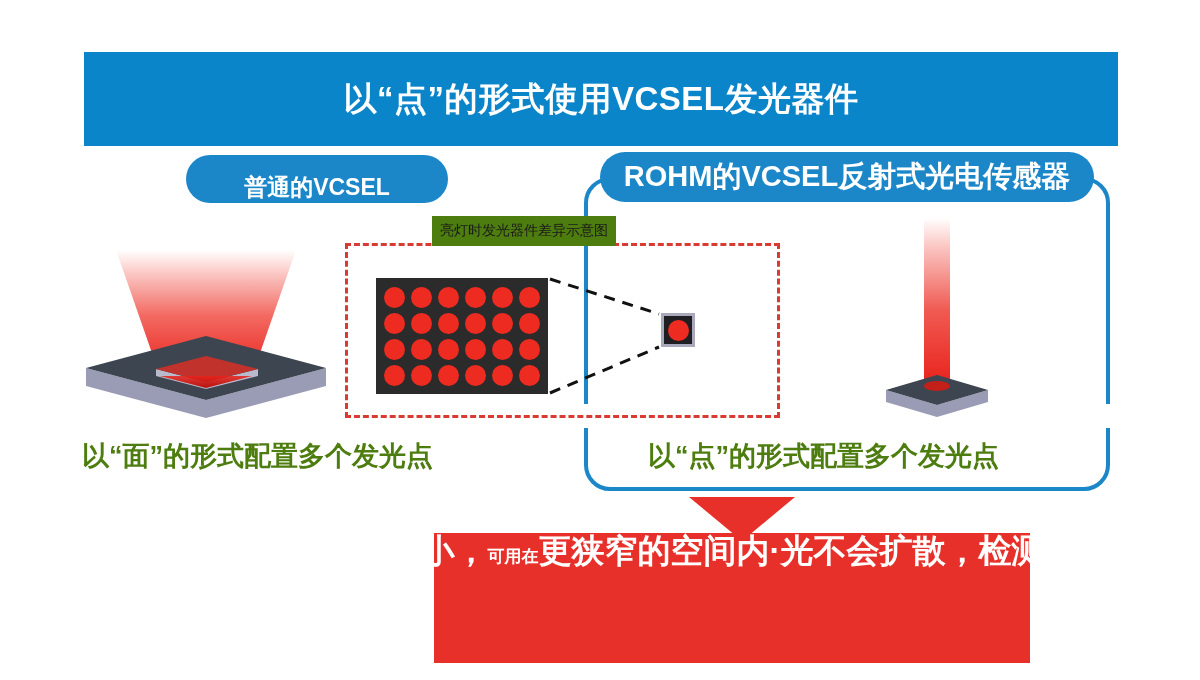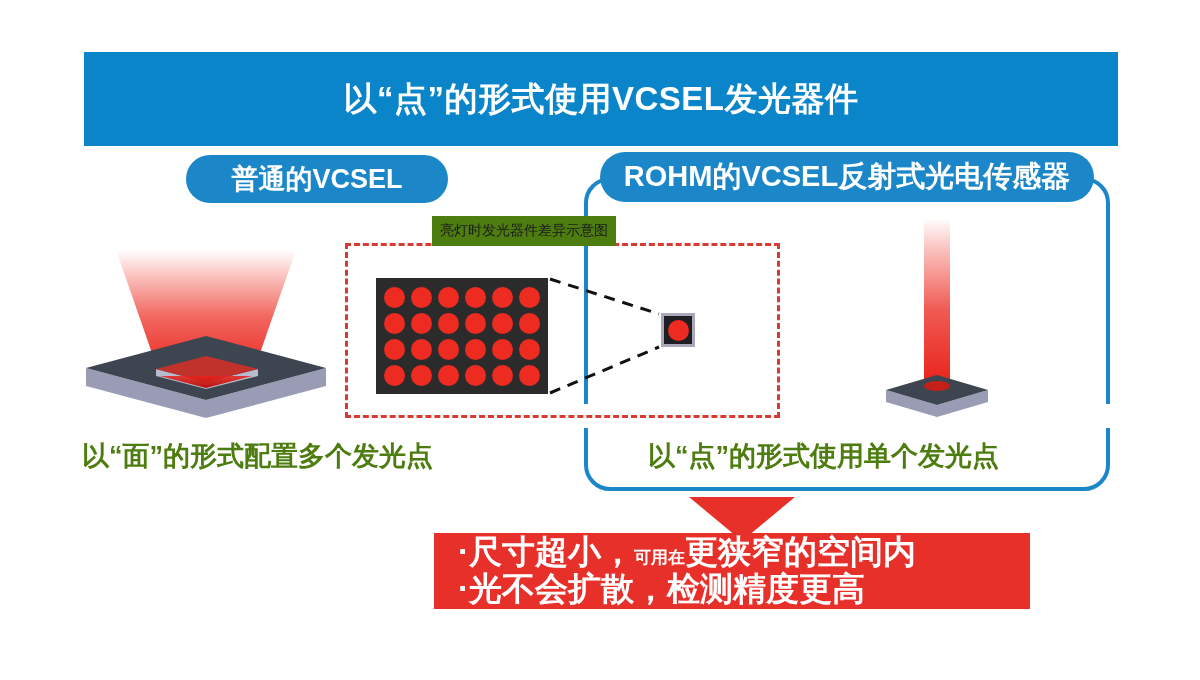--- a/index.html
+++ b/index.html
@@ -20,21 +20,21 @@
     color:#ffffff;font-size:33px;font-weight:bold;letter-spacing:.5px;
     white-space:nowrap;
   }
 
   
   .pill{
     position:absolute;background:#1b87c9;border-radius:40px;
     display:flex;align-items:center;justify-content:center;
     color:#ffffff;font-weight:bold;white-space:nowrap;z-index:6;
   }
-  .pill-left{left:186px;top:155px;width:262px;height:48px;font-size:27px;}
+  .pill-left{left:186px;top:155px;width:262px;height:48px;font-size:23px;align-items:flex-end;}
   .pill-right{left:600px;top:152px;width:494px;height:50px;font-size:29px;}
 
   
   .group-border{
     position:absolute;left:584px;top:177px;width:526px;height:314px;
     border:4px solid #1b87c9;border-radius:26px;z-index:1;
     box-sizing:border-box;
   }
   
   .mask{position:absolute;background:#ffffff;z-index:2;}
@@ -80,23 +80,23 @@
 
   
   .caption{
     position:absolute;font-size:27px;font-weight:bold;color:#4d7c0f;white-space:nowrap;
   }
   .cap-left{left:82px;top:438px;}
   .cap-right{left:648px;top:438px;}
 
   
   .callout{
-    position:absolute;left:434px;top:533px;width:596px;height:76px;
+    position:absolute;left:434px;top:533px;width:596px;height:130px;
     background:#e8302a;z-index:6;
-    display:flex;flex-direction:column;justify-content:center;
+    display:flex;flex-direction:row;justify-content:center;
     padding-left:24px;box-sizing:border-box;
   }
   .callout-line{
     color:#ffffff;font-weight:bold;white-space:nowrap;
     display:flex;align-items:baseline;line-height:1.12;
   }
   .cl-big{font-size:33px;}
   .cl-small{font-size:17px;}
   .arrow{
     position:absolute;left:689px;top:497px;width:0;height:0;z-index:5;
@@ -204,21 +204,21 @@
     <polygon points="52,4 78,4 78,172 52,172" fill="url(#beamGrad)"></polygon>
 
     <polygon points="14,188 65,203 116,188 116,176 65,191 14,176" fill="#9a9cb5"></polygon>
 
     <polygon points="14,176 65,191 116,176 65,161" fill="#3d4550"></polygon>
 
     <ellipse cx="65" cy="172" rx="13" ry="5" fill="#c4201a"></ellipse>
   </svg>
 
   <div class="caption cap-left">以“面”的形式配置多个发光点</div>
-  <div class="caption cap-right">以“点”的形式使用单个发光点</div>
+  <div class="caption cap-right">以“点”的形式配置多个发光点</div>
 
   <div class="arrow"></div>
   <div class="callout">
     <div class="callout-line">
       <span class="cl-big">·尺寸超小，</span>
       <span class="cl-small">可用在</span>
       <span class="cl-big">更狭窄的空间内</span>
     </div>
     <div class="callout-line">
       <span class="cl-big">·光不会扩散，检测精度更高</span>

